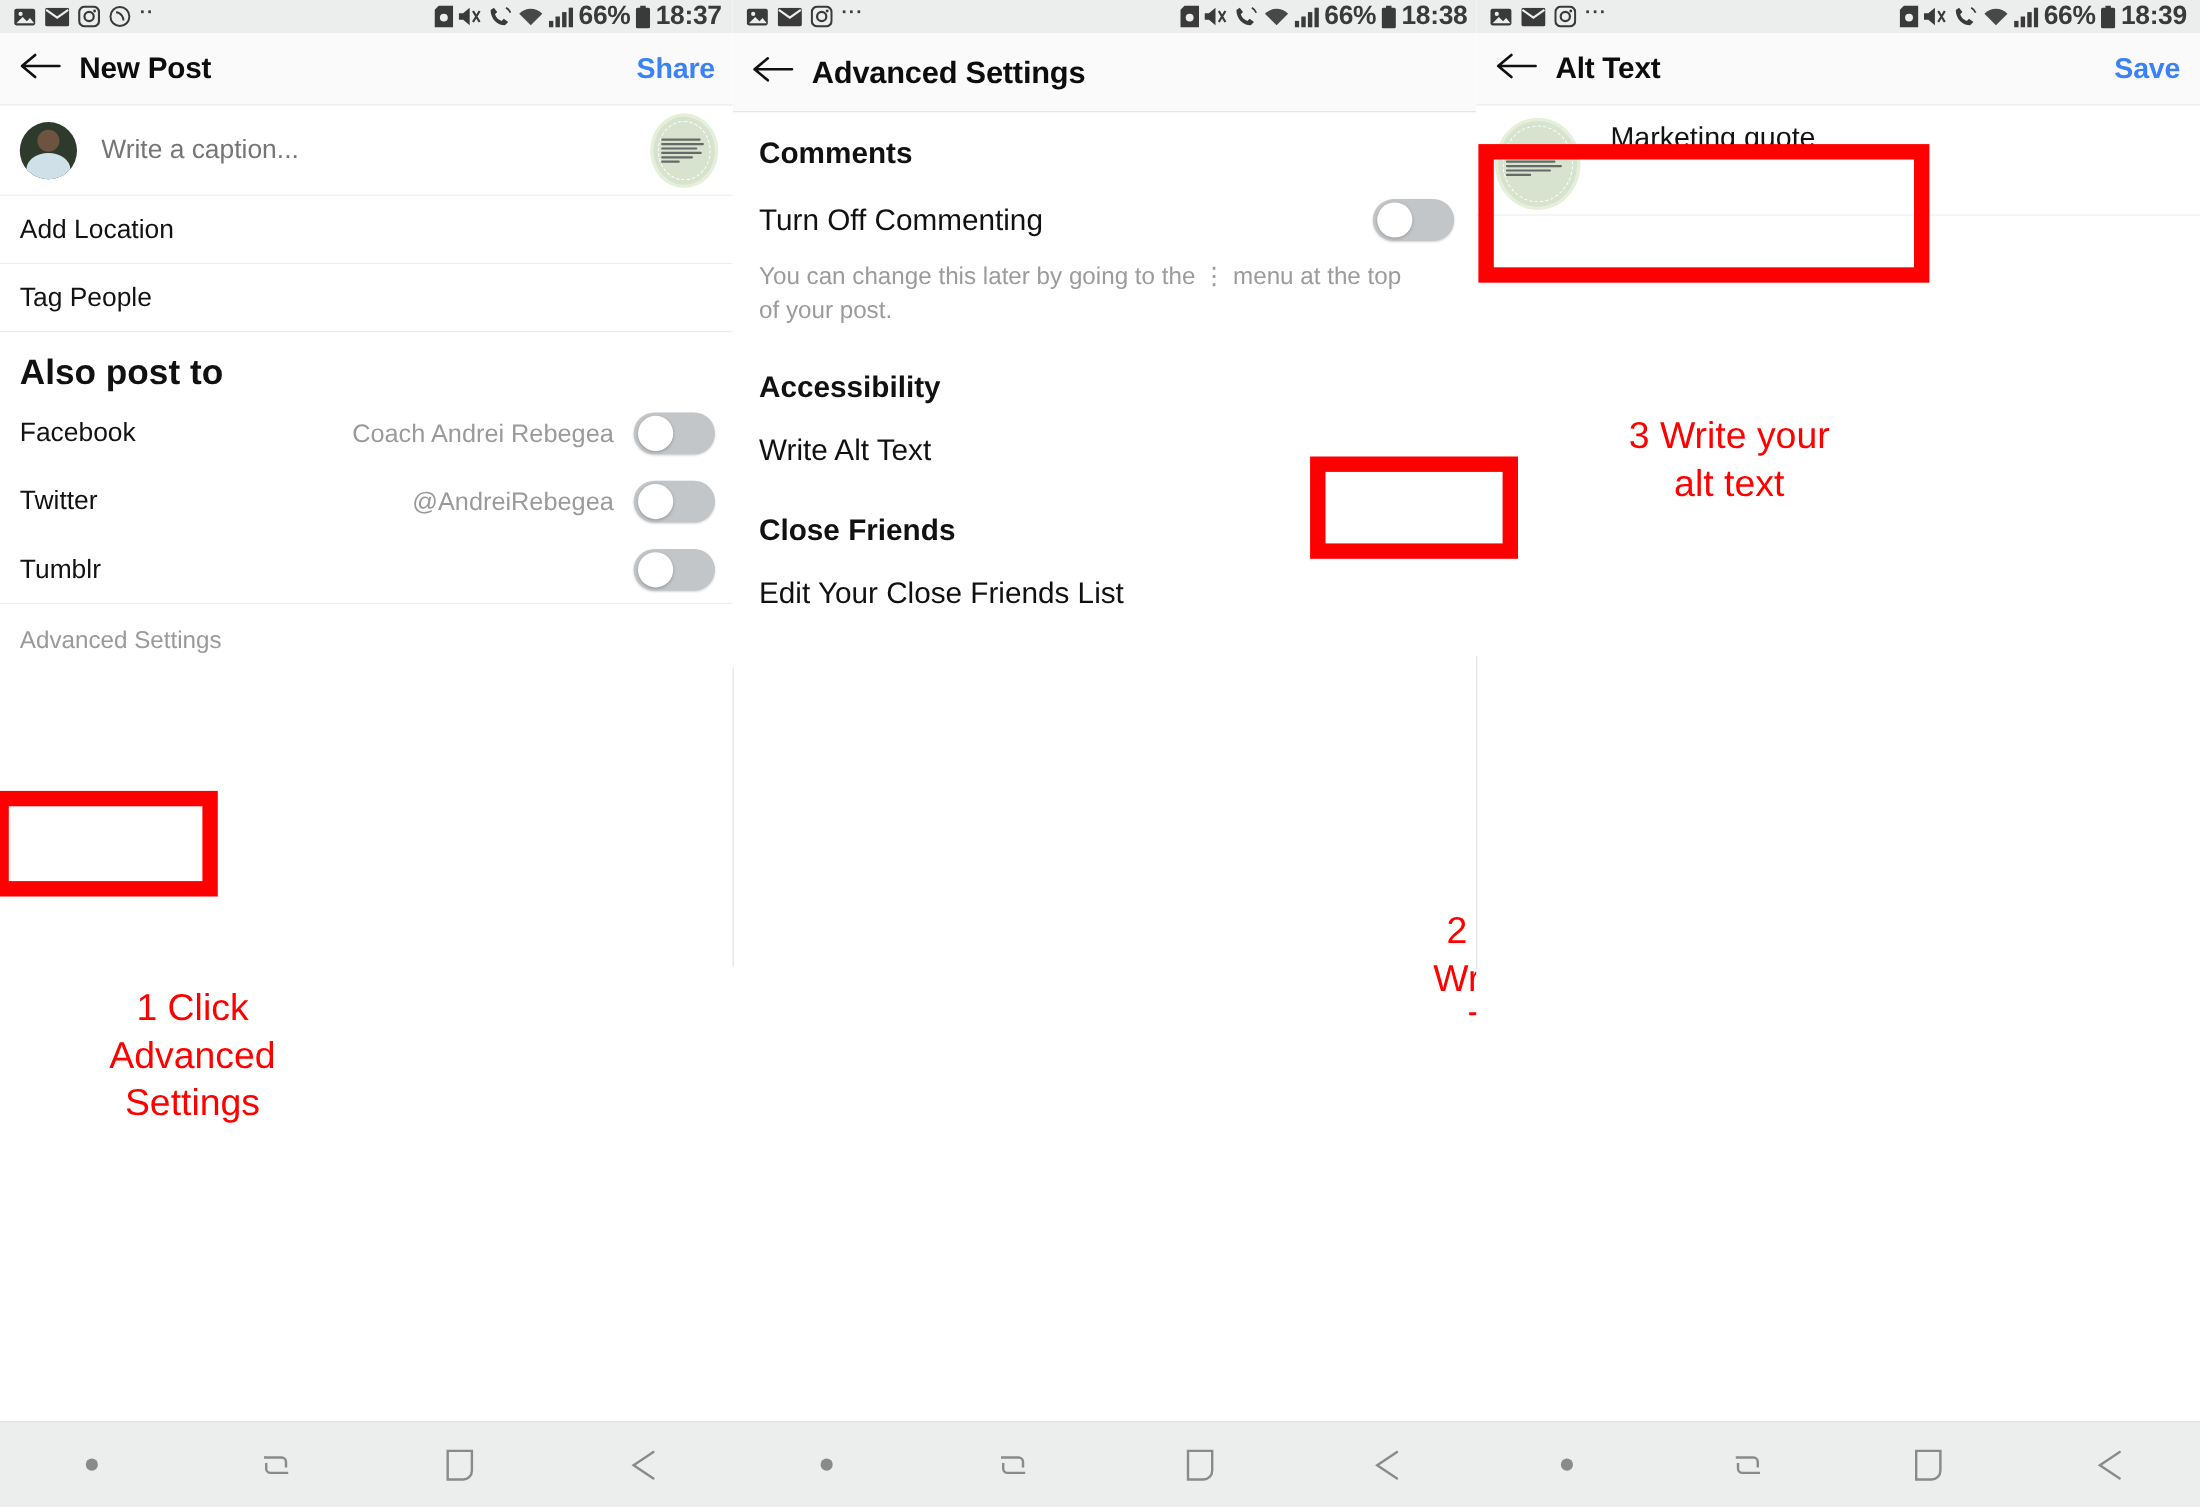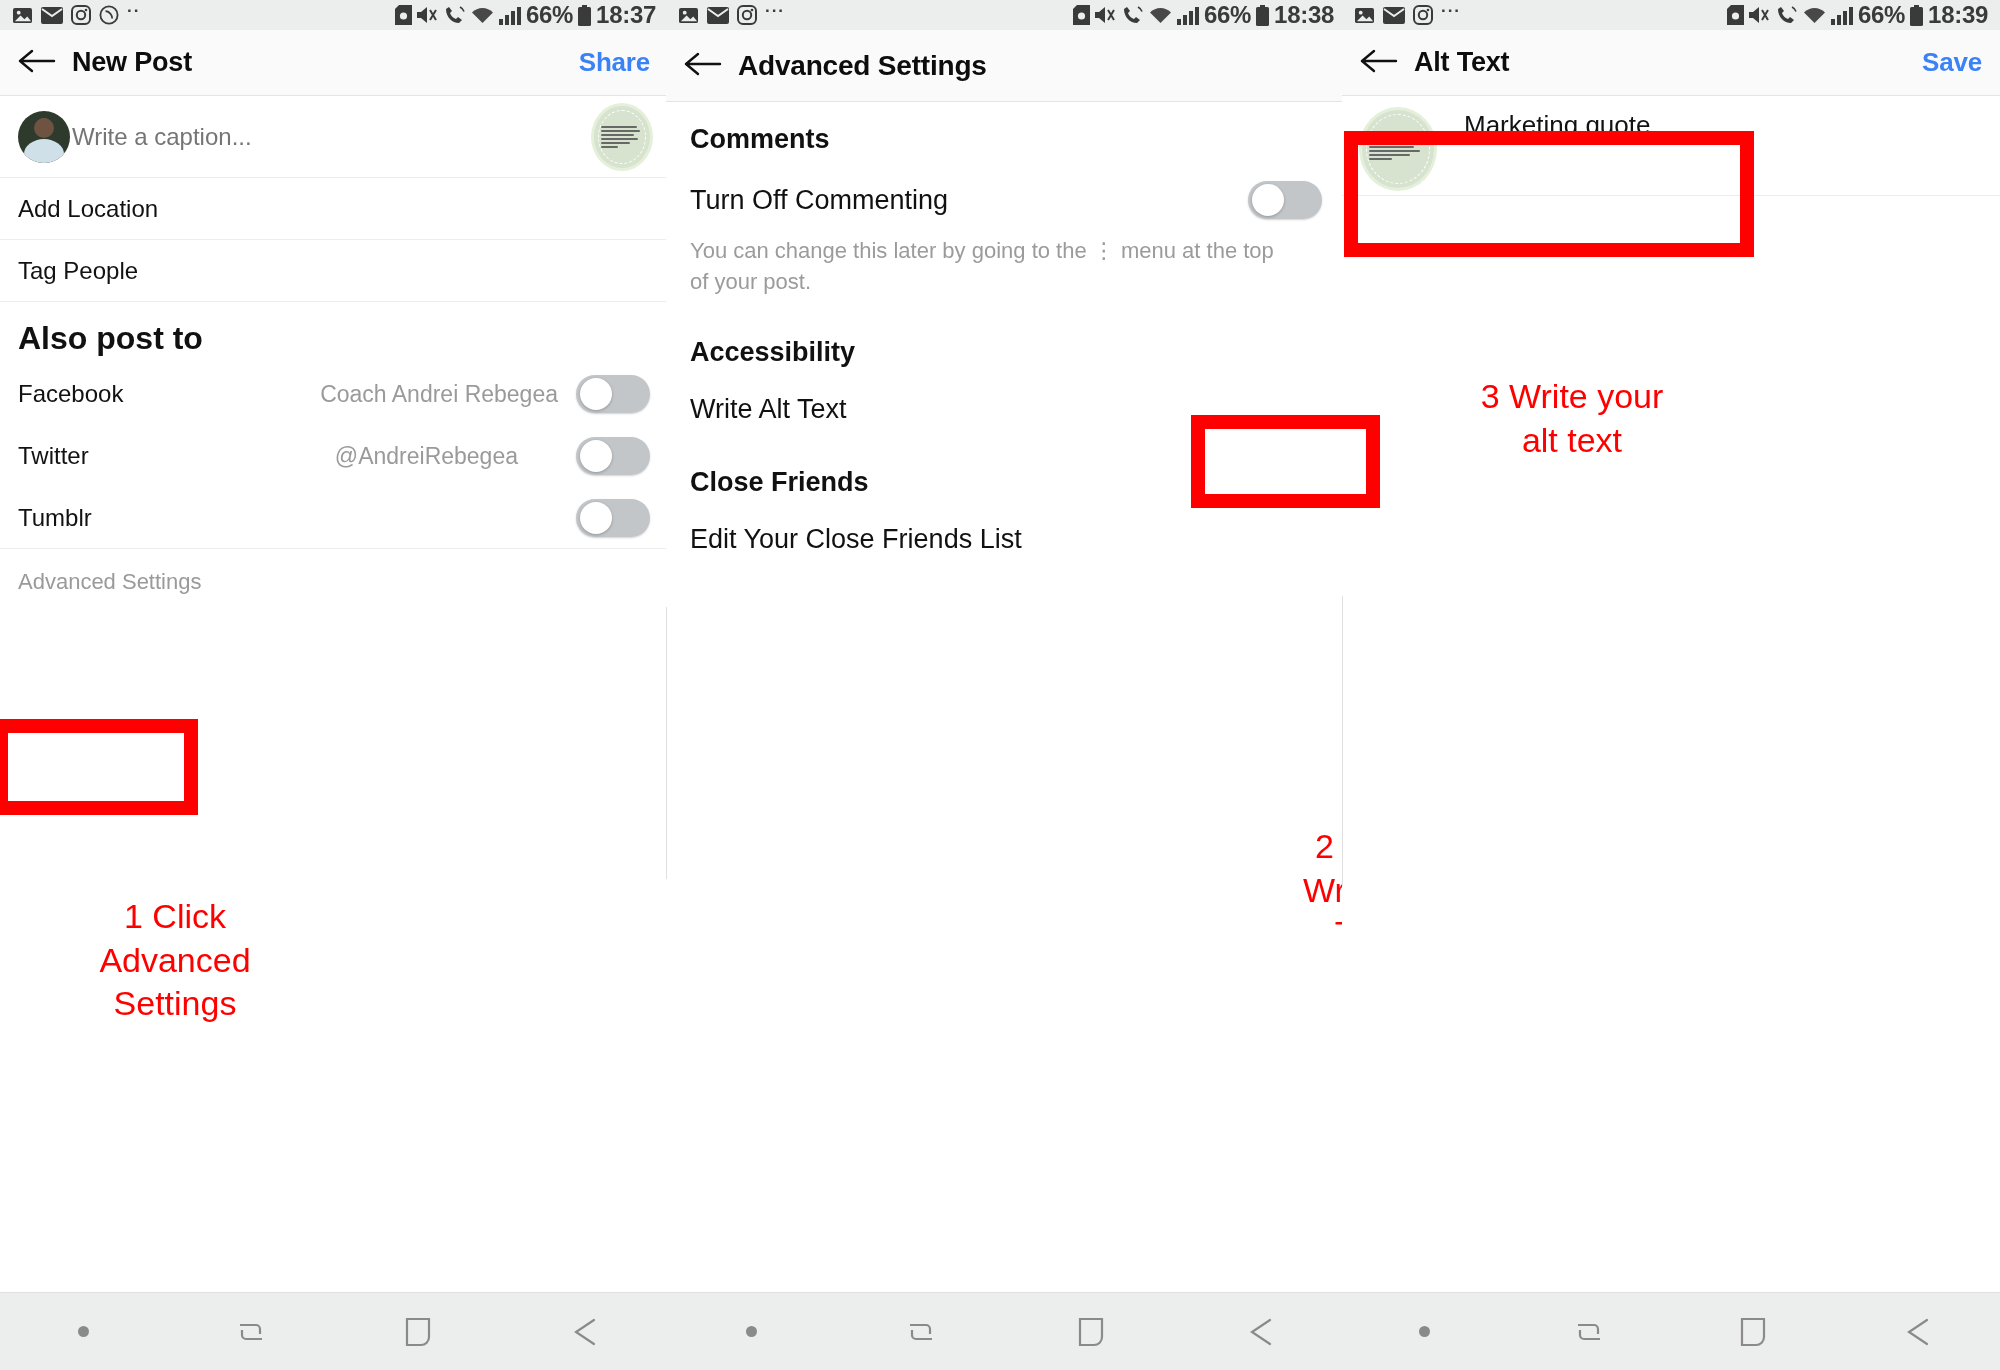--- a/index.html
+++ b/index.html
@@ -98,20 +98,21 @@
     content: "";
     position: absolute; left: 50%; bottom: -6px;
     width: 40px; height: 30px; border-radius: 50% 50% 0 0;
     background: #cfe0e8; transform: translateX(-50%);
   }
   .caption-input {
     flex: 1;
     border: 0; outline: none;
     font-size: 24px;
     color: #999;
+    margin-left: 20px;
     background: transparent;
     font-family: "Liberation Sans", sans-serif;
   }
   .thumb {
     width: 56px; height: 62px; flex: 0 0 56px;
     border-radius: 50%;
     background: #d7e3cf;
     box-shadow: 0 0 0 3px #e4f0d9;
     position: relative;
     overflow: hidden;
@@ -359,21 +360,21 @@
 
     <div class="section-head">Also post to</div>
 
     <div class="row no-border" style="min-height:62px;">
       <span>Facebook</span>
       <span class="value">Coach Andrei Rebegea</span>
       <span class="toggle">
           <span class="knob"></span>
         </span>
     </div>
-    <div class="row no-border" style="min-height:62px;gap:40px;">
+    <div class="row no-border" style="min-height:62px;">
       <span>Twitter</span>
       <span class="value">@AndreiRebegea</span>
       <span class="toggle">
           <span class="knob"></span>
         </span>
     </div>
     <div class="row" style="min-height:62px;">
       <span>Tumblr</span>
       <span class="value"></span>
       <span class="toggle">

